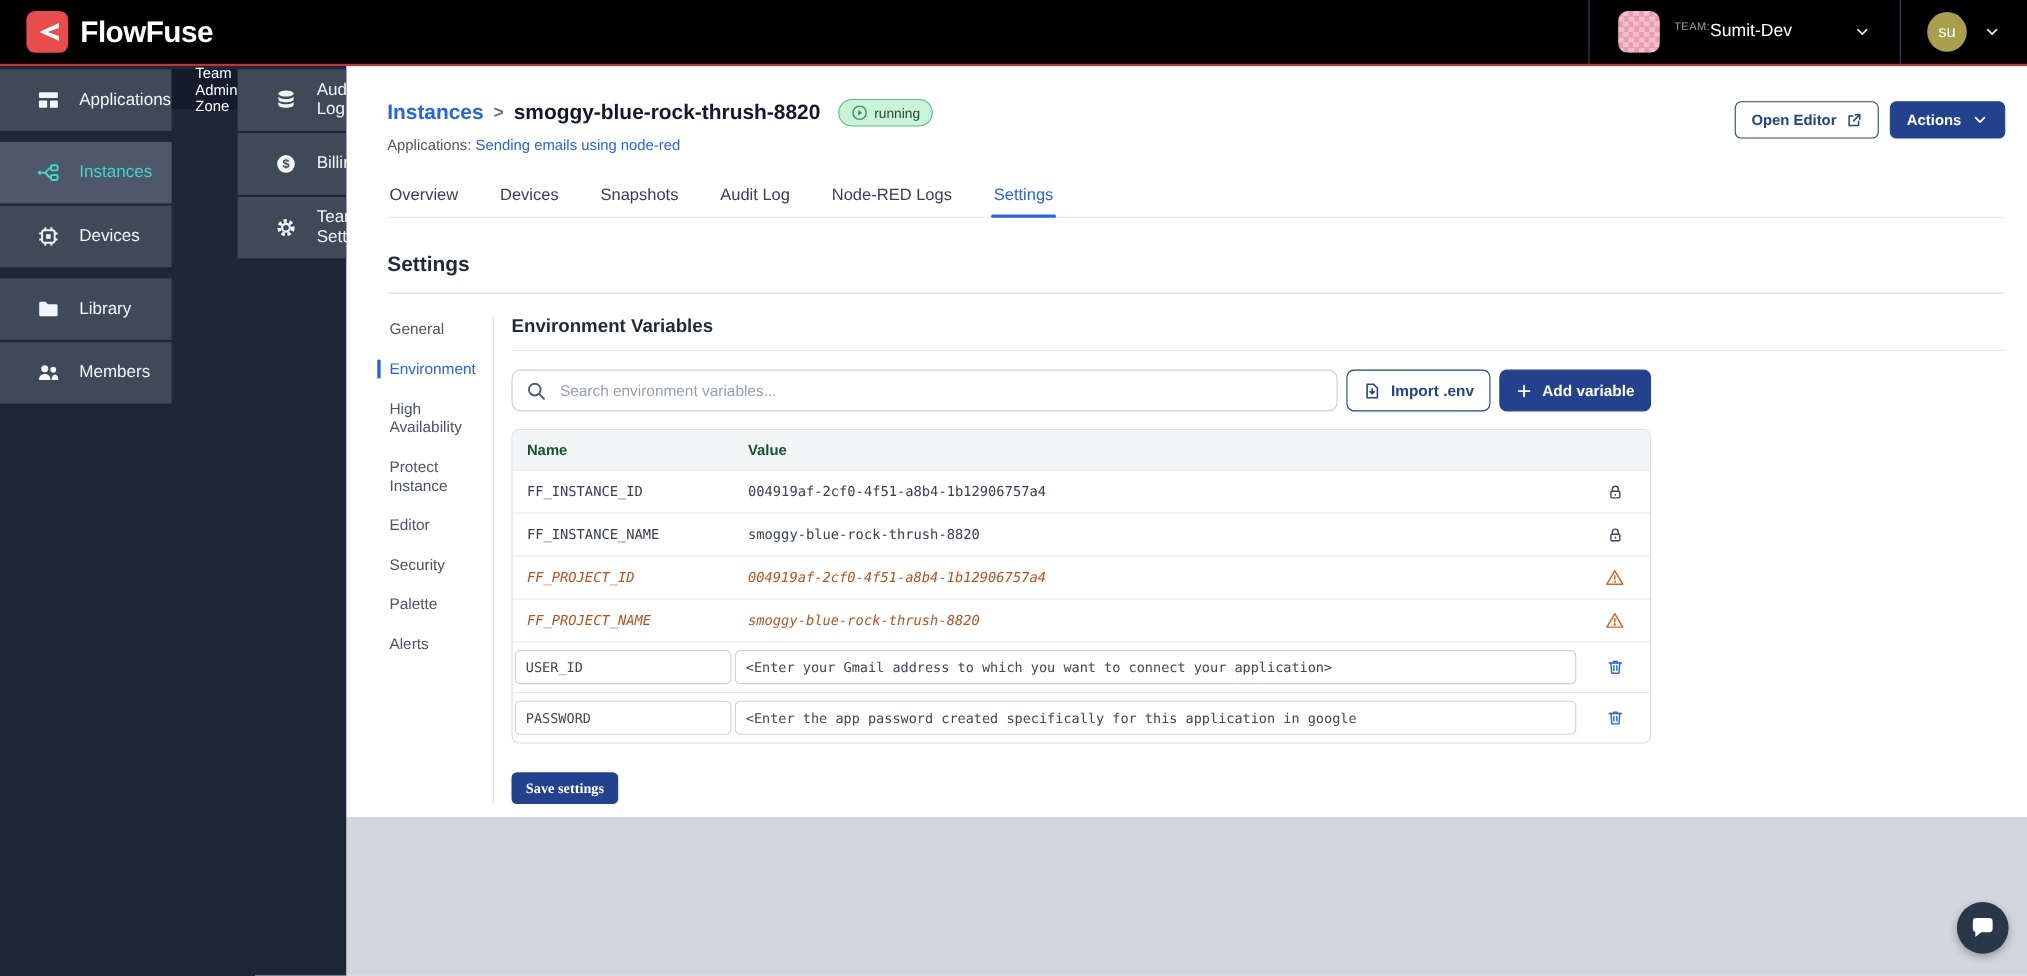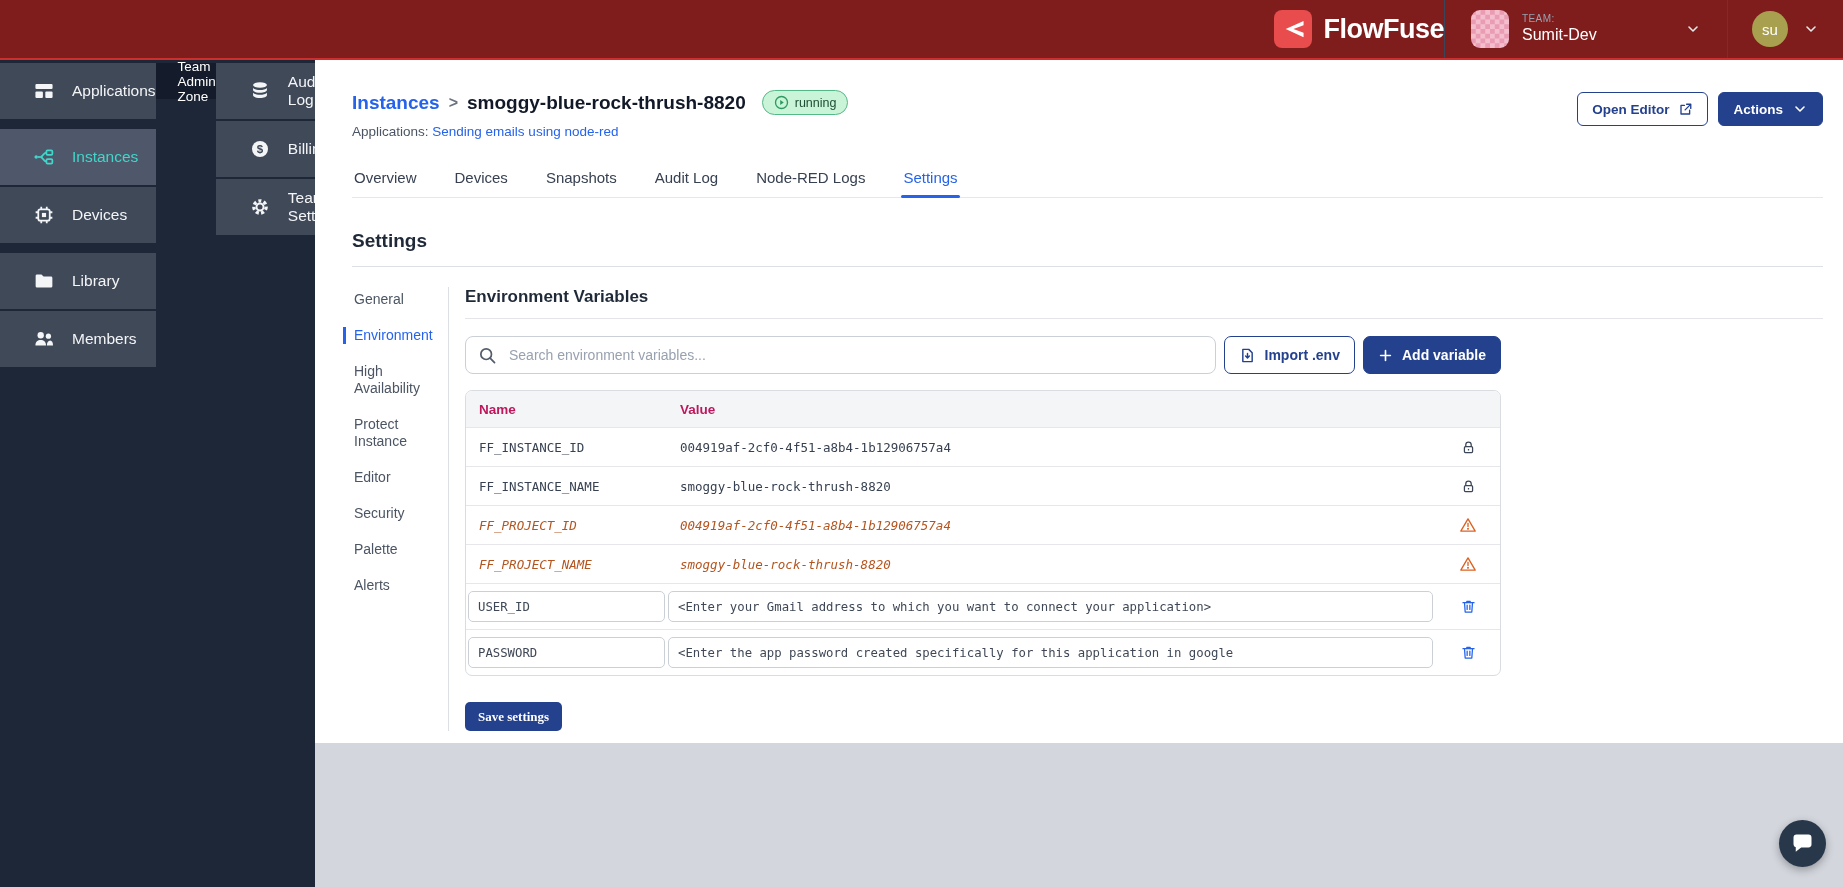--- a/index.html
+++ b/index.html
@@ -1,26 +1,26 @@
 <!DOCTYPE html>
 <html><head>
 <meta charset="utf-8">
 <style>
   html,body{margin:0;padding:0}
   body{width:1843px;height:887px;overflow:hidden;font-family:"Liberation Sans",sans-serif;background:#d3d6dd}
   .app{display:flex;flex-direction:column;width:1843px;height:887px}
   
-  .topbar{height:60px;flex:0 0 60px;background:#7f1d1d;border-bottom:2px solid #cd2f2f;box-sizing:border-box;display:flex;align-items:center;justify-content:flex-end}
+  .topbar{height:60px;flex:0 0 60px;background:#000000;border-bottom:2px solid #cd2f2f;box-sizing:border-box;display:flex;align-items:center;justify-content:space-between}
   .brand{display:flex;align-items:center;gap:11px;padding-left:24px}
   .logo{width:38px;height:38px;border-radius:8px;background:#e84c4c;display:flex;align-items:center;justify-content:center}
   .brand-name{color:#fff;font-size:27px;font-weight:bold;letter-spacing:-.5px}
   .topbar-right{display:flex;align-items:center;height:100%}
   .team-select{display:flex;align-items:center;gap:13px;padding:0 26px;height:100%;border-left:1px solid #39455a;cursor:pointer;min-width:230px}
   .team-avatar{width:38px;height:38px;border-radius:9px;background:repeating-conic-gradient(#f4bfcd 0% 25%,#ea9cb4 0% 50%) 0 0/9.5px 9.5px}
-  .team-texts{display:flex;flex-direction:column;line-height:1.25;flex:1}
+  .team-texts{display:flex;flex-direction:row;line-height:1.25;flex:1}
   .team-label{font-size:10px;color:#98a2b3;letter-spacing:.4px}
   .team-name{font-size:16px;color:#fff}
   .chev{color:#e5e7eb;display:flex}
   .user-select{display:flex;align-items:center;gap:15px;padding:0 24px;height:100%;border-left:1px solid #39455a;cursor:pointer}
   .user-avatar{width:36px;height:36px;border-radius:50%;background:#a9a04f;color:#fff;font-size:15px;display:flex;align-items:center;justify-content:center}
   
   .body-row{flex:1;display:flex;min-height:0}
   .sidebar{width:315px;flex:0 0 315px;background:#1d2737;display:flex;flex-direction:row;padding-top:3px}
   .side-group{margin-bottom:10px}
   .side-item{height:56px;background:#3f4958;display:flex;align-items:center;gap:17px;padding-left:33px;color:#f4f5f7;font-size:15.5px;cursor:pointer;margin-bottom:2px}
@@ -61,21 +61,21 @@
   .env-panel{flex:1;padding-left:16px;min-width:0}
   .env-title{font-size:17px;font-weight:700;color:#1f2937;margin:0}
   .env-rule{border:0;border-top:1px solid #e3e5e9;margin:11px 0 0}
   .env-toolbar{display:flex;gap:8px;margin-top:17px;width:1036px}
   .search-box{flex:1;height:38px;border:1px solid #cbd0d6;border-radius:8px;display:flex;align-items:center;gap:10px;padding:0 12px;box-sizing:border-box;background:#fff}
   .search-box input{border:0;outline:0;flex:1;font-size:14px;color:#374151;font-family:inherit;background:transparent}
   .search-box input::placeholder{color:#98a1af}
   .env-toolbar .btn{height:38px;border-radius:7px;font-size:14px}
   
   .env-table{width:1036px;margin-top:16px;border:1px solid #d9dce1;border-radius:7px;box-sizing:border-box;overflow:hidden;background:#fff}
-  .env-head{display:flex;align-items:center;background:#f4f5f7;height:36px;font-size:13.5px;font-weight:700;color:#be185d}
+  .env-head{display:flex;align-items:center;background:#f4f5f7;height:36px;font-size:13.5px;font-weight:700;color:#14532d}
   .c-name{flex:0 0 205px;width:205px;padding-left:13px;box-sizing:border-box}
   .c-value{flex:1;min-width:0;padding-left:9px;box-sizing:border-box}
   .c-icon{flex:0 0 64px;display:flex;align-items:center;justify-content:center}
   .env-row{display:flex;align-items:center;height:38px;border-top:1px solid #e5e7eb}
   .mono{font-family:"DejaVu Sans Mono",monospace;font-size:12.5px;color:#374151;white-space:nowrap}
   .state-deprecated .mono{color:#b4541f;font-style:italic}
   .state-editable{height:45px}
   .state-editable .c-name{padding-left:2px}
   .state-editable .c-value{padding-left:0;margin-left:-3px}
   .env-row input{font-family:"DejaVu Sans Mono",monospace;font-size:12.3px;color:#3f4856;border:1px solid #cbd0d6;border-radius:5px;height:31px;box-sizing:border-box;padding:0 9px;background:#fff;outline:none}

